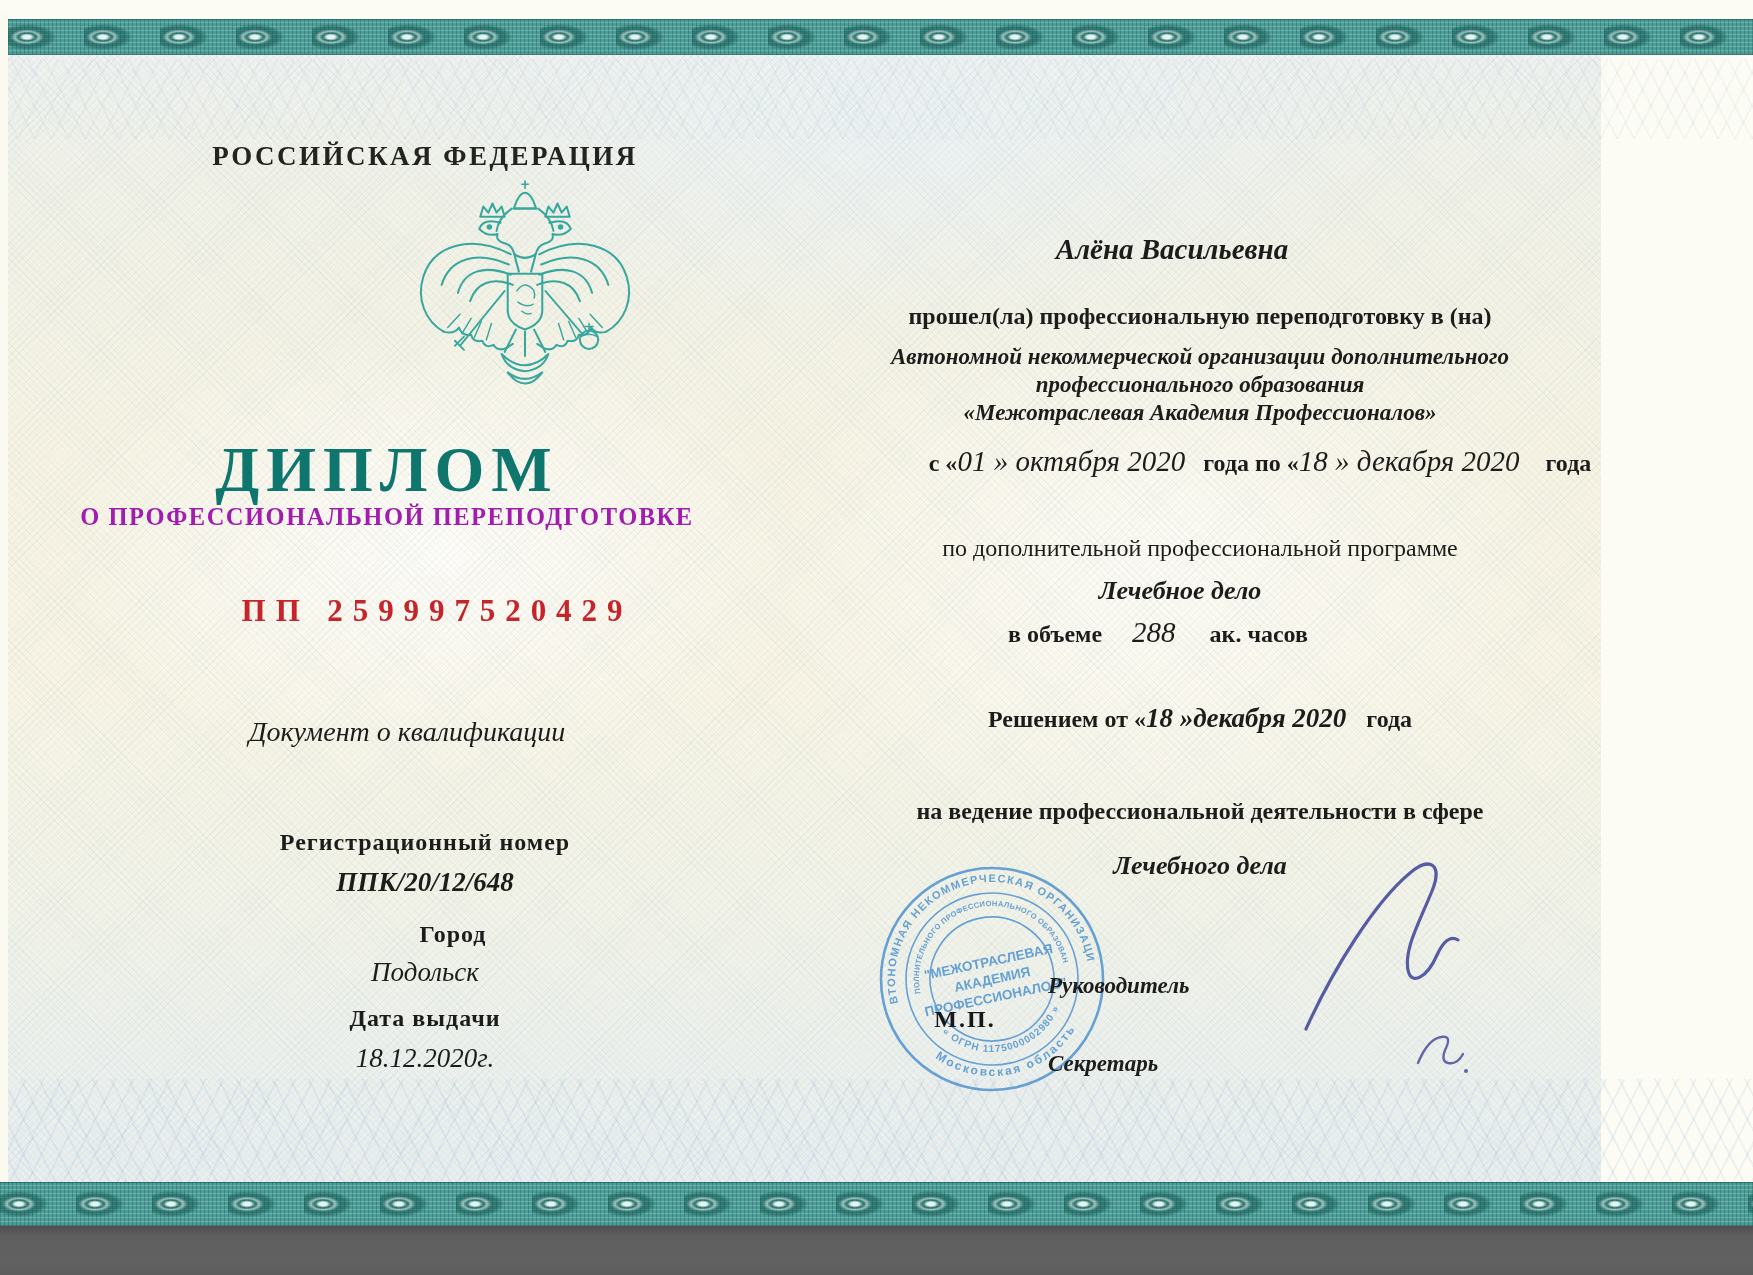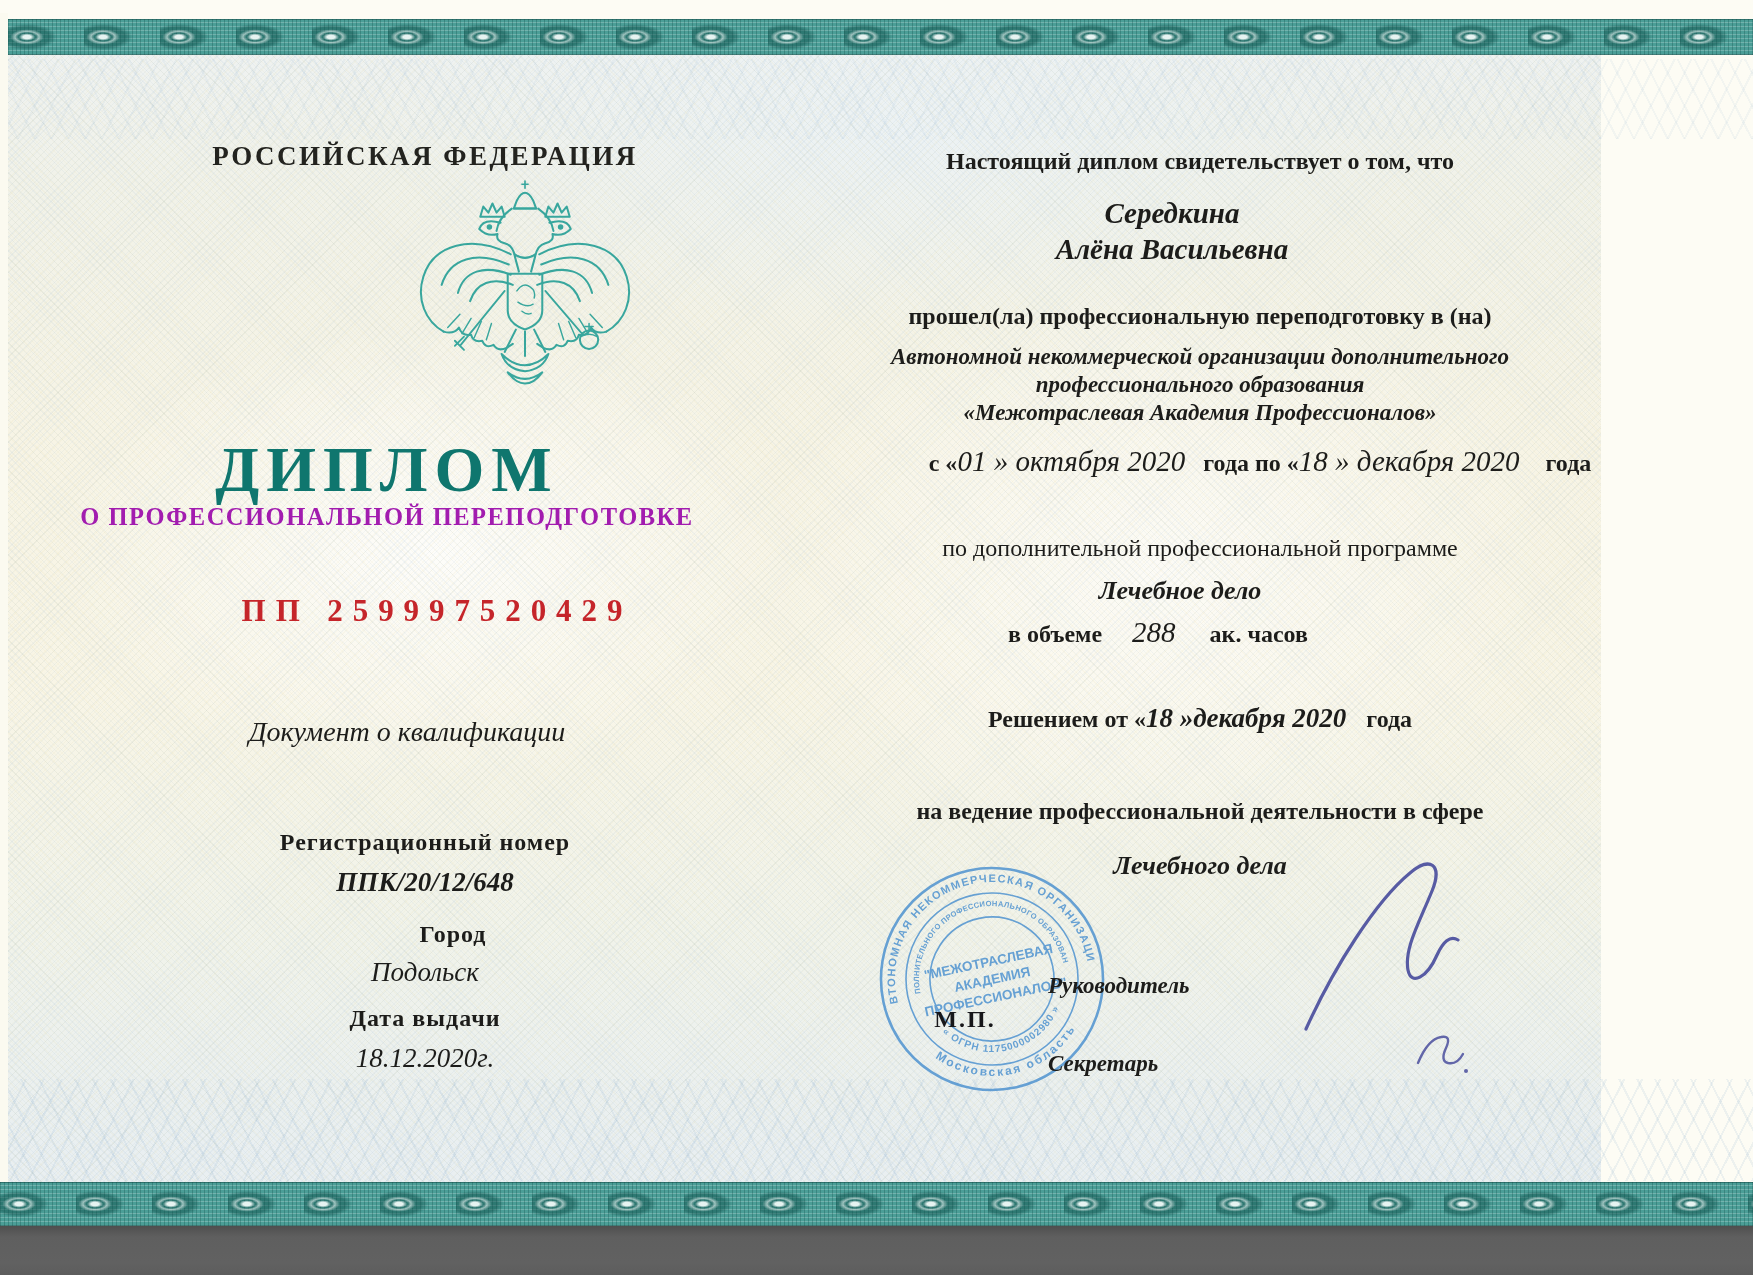--- a/index.html
+++ b/index.html
@@ -165,22 +165,20 @@
     <div class="line qualif">Документ о квалификации</div>
     <div class="line reg-label">Регистрационный номер</div>
     <div class="line reg-value">ППК/20/12/648</div>
     <div class="line city-label">Город</div>
     <div class="line city-value">Подольск</div>
     <div class="line date-label">Дата выдачи</div>
     <div class="line date-value">18.12.2020г.</div>
   </div>
 
   <div class="right-col">
-    <div class="line statement">Настоящий диплом свидетельствует о том, что</div>
-    <div class="line name1">Середкина</div>
     <div class="line name2">Алёна Васильевна</div>
     <div class="line completed">прошел(ла) профессиональную переподготовку в (на)</div>
     <div class="line org1">Автономной некоммерческой организации дополнительного</div>
     <div class="line org2">профессионального образования</div>
     <div class="line org3">«Межотраслевая Академия Профессионалов»</div>
 
     <div class="line period">
       <span>с «</span><span class="fill">01 » октября 2020</span><span class="gap1"></span><span>года по «</span><span class="fill">18 » декабря 2020</span><span class="gap2"></span><span>года</span>
     </div>
 

